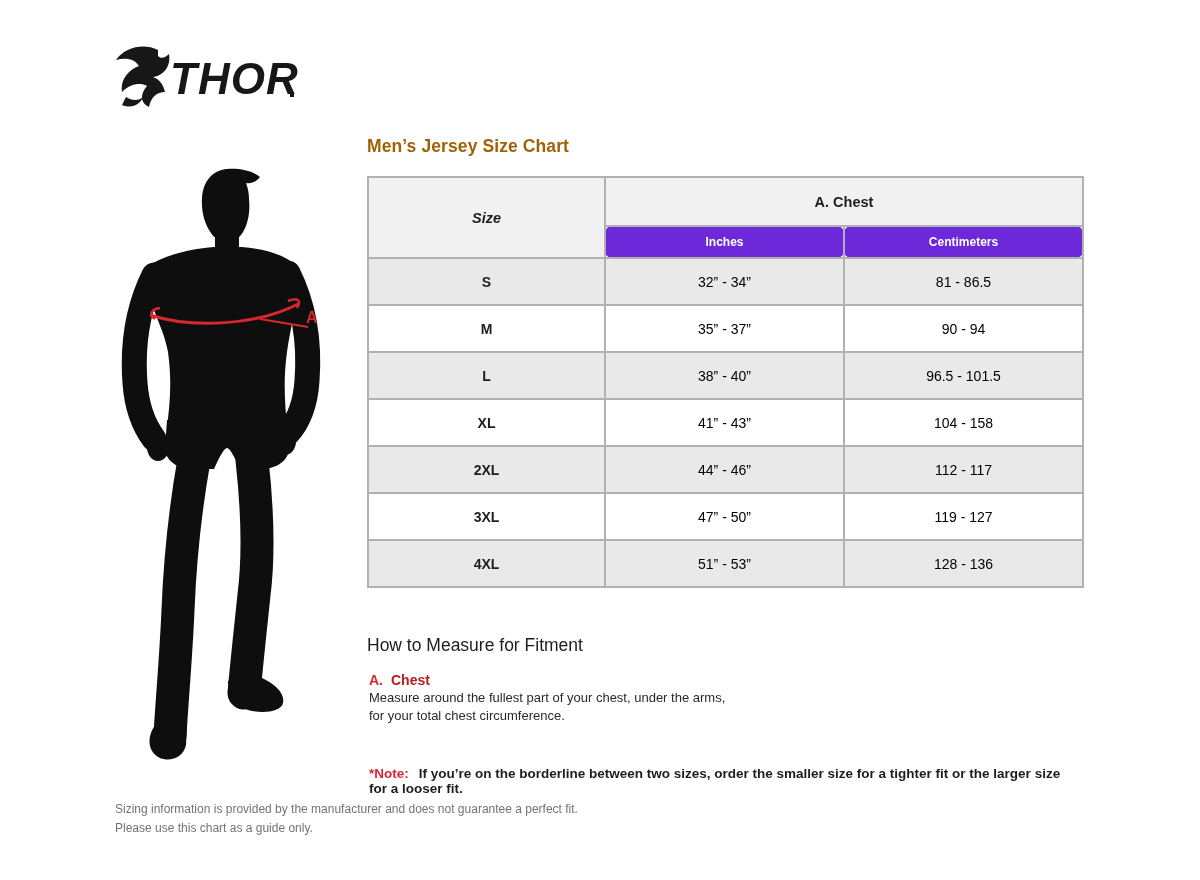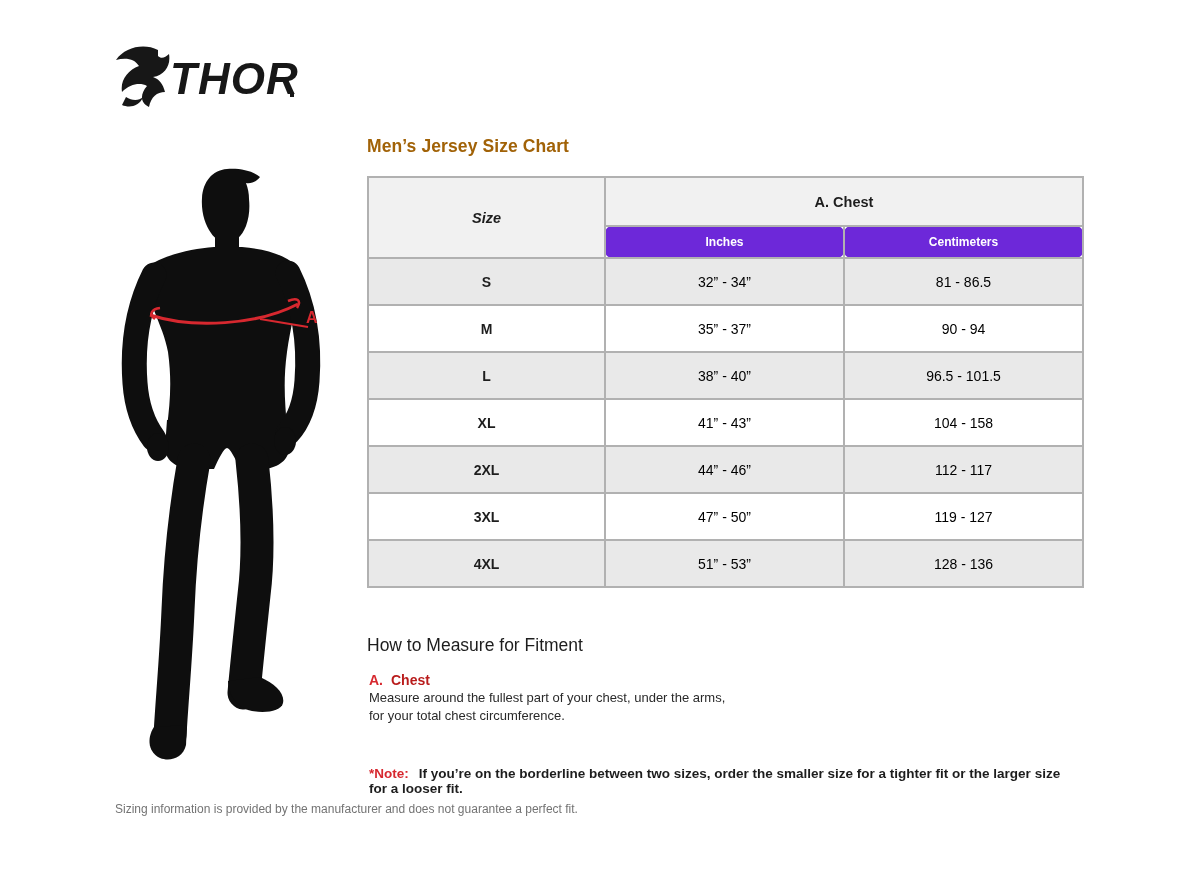--- a/index.html
+++ b/index.html
@@ -161,13 +161,14 @@
   </div>
   <div class="measure-desc">Measure around the fullest part of your chest, under the arms, for your total chest circumference.</div>
 </div>
 
 <div class="note-line">
   <span class="note-label">*Note:</span><span class="note-text">If you’re on the borderline between two sizes, order the smaller size for a tighter fit or the larger size for a looser fit.</span>
 </div>
 
 <div class="footer">
   <div>Sizing information is provided by the manufacturer and does not guarantee a perfect fit.</div>
+  <div>Please use this chart as a guide only.</div>
 </div>
 
 </body></html>

